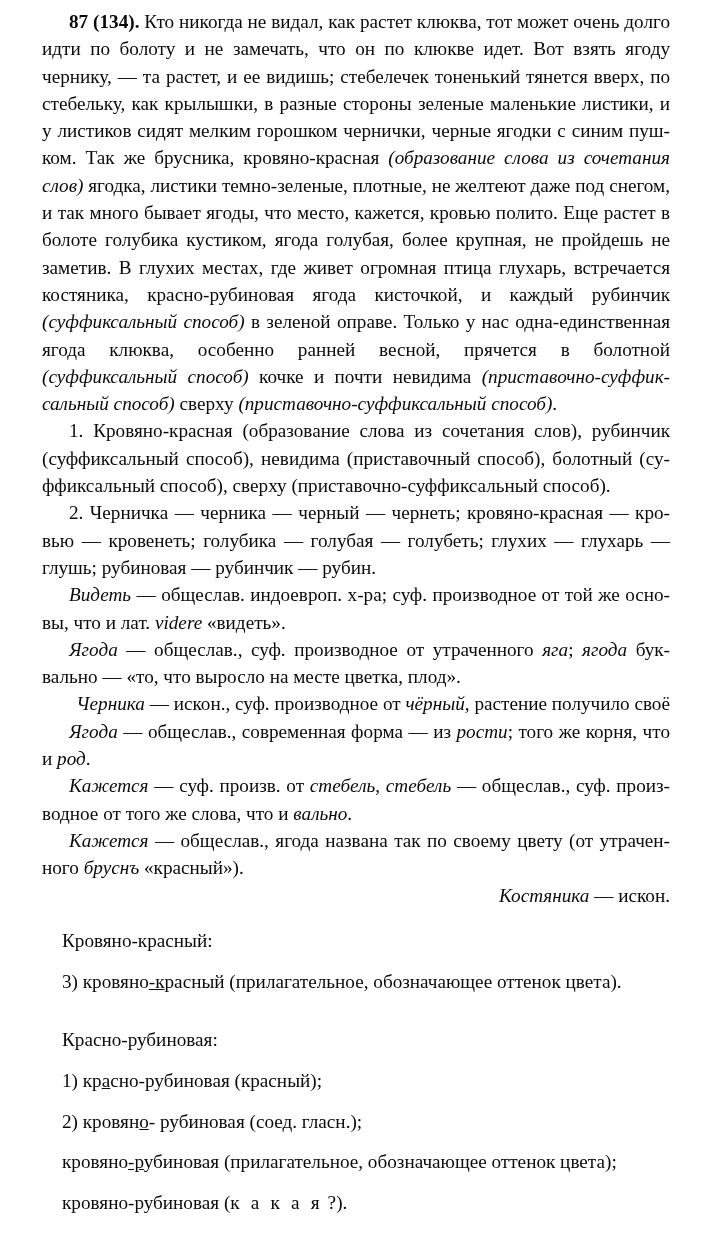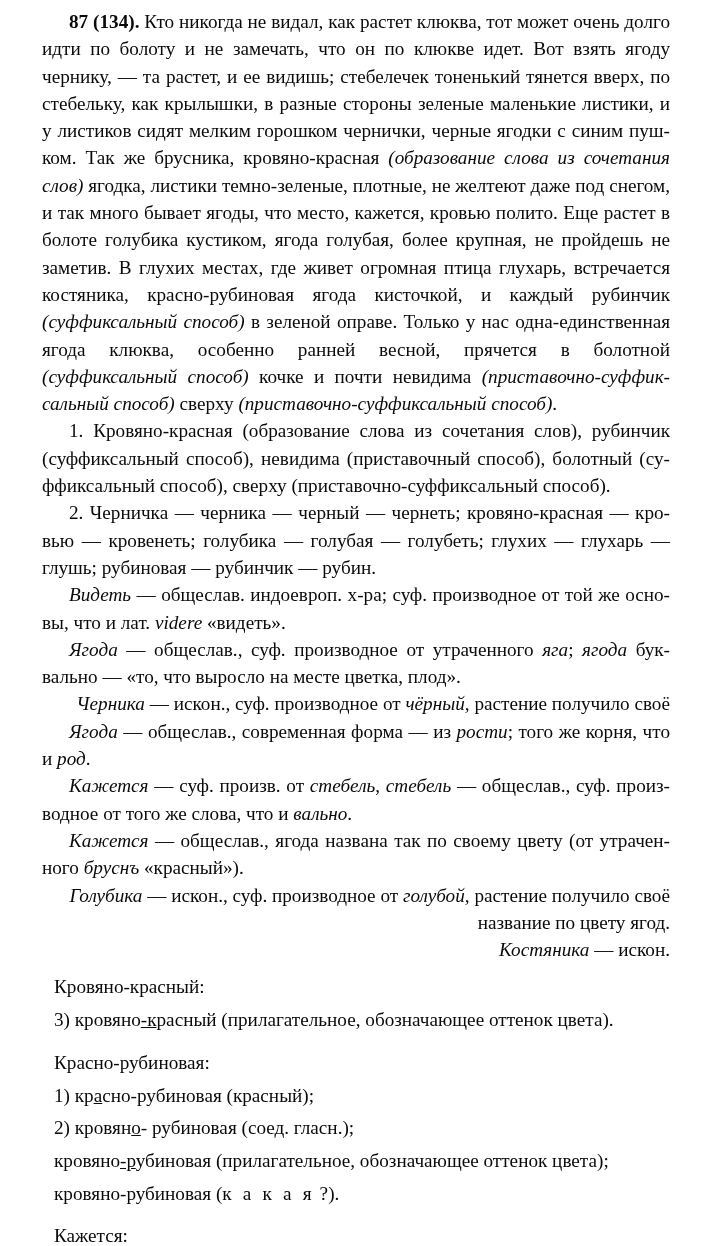--- a/index.html
+++ b/index.html
@@ -31,21 +31,21 @@
     hyphens: manual;
     -webkit-hyphens: manual;
   }
   p.indent { text-indent: 27px; }
   p.last-left { text-align: right; }
   .num { font-weight: bold; }
   i, .it { font-style: italic; }
   .u { text-decoration: underline; text-underline-offset: 1px; }
   .sp { letter-spacing: 3.2px; }
   .answers p {
-    margin: 4px;
+    margin: 12px;
     font-size: 19.2px;
     line-height: 28.7px;
     text-align: left;
     text-indent: 0;
   }
   .answers .head { text-indent: 8px; }
   .answers .item { text-indent: 8px; }
   .answers .blockgap { height: 6px; }
   .etym p { text-indent: 27px; }
 </style>
@@ -69,21 +69,20 @@
       <p class="indent"><i>Ягода</i> — общеслав., суф. производное от утраченного <i>яга</i>; <i>ягода</i> бук­вально — «то, что выросло на месте цветка, плод».</p>
 
       <p class="indent last-left"><i>Черника</i> — искон., суф. производное от <i>чёрный</i>, растение получило своё</p>
 
       <p class="indent"><i>Ягода</i> — общеслав., современная форма — из <i>рости</i>; того же корня, что и <i>род</i>.</p>
 
       <p class="indent"><i>Кажется</i> — суф. произв. от <i>стебель</i>, <i>стебель</i> — общеслав., суф. произ­водное от того же слова, что и <i>вально</i>.</p>
 
       <p class="indent"><i>Кажется</i> — общеслав., ягода названа так по своему цвету (от утрачен­ного <i>бруснъ</i> «красный»).</p>
 
-      <p class="indent last-left"><i>Голубика</i> — искон., суф. производное от <i>голубой</i>, растение получило своё название по цвету ягод.</p>
 
       <p class="indent last-left"><i>Костяника</i> — искон.</p>
 
     </div>
 
     <div class="answers">
 
       <div class="blockgap"></div>
 
       <p class="head">Кровяно-красный:</p>

